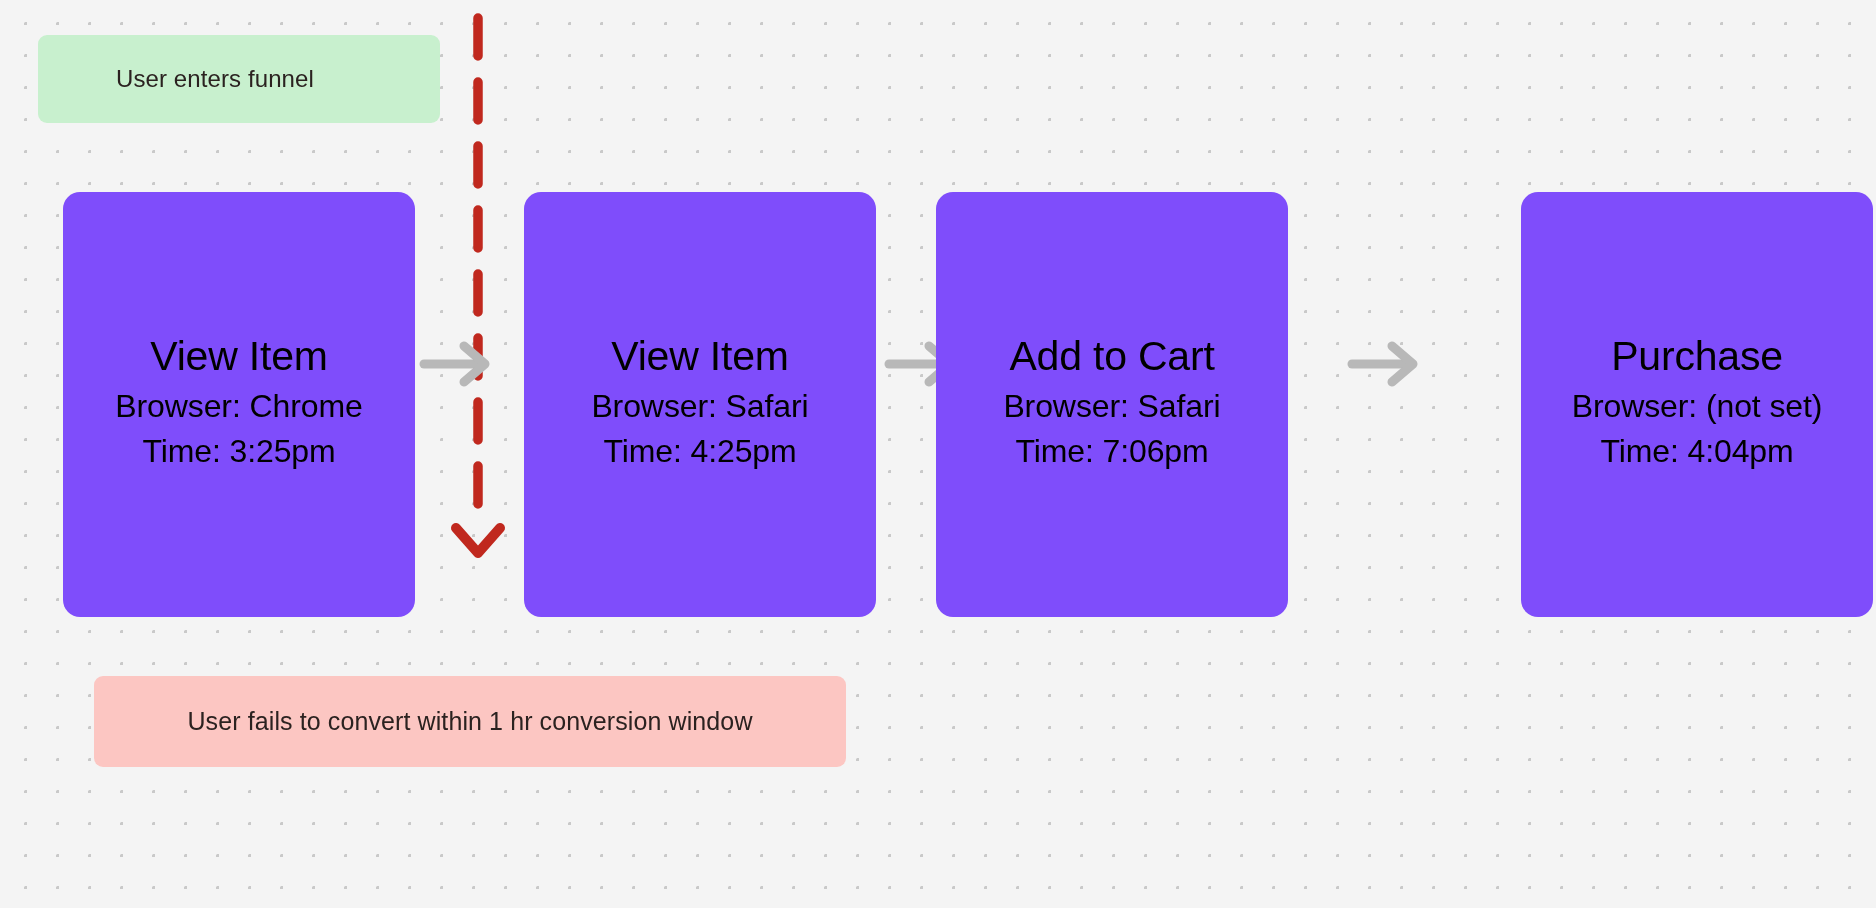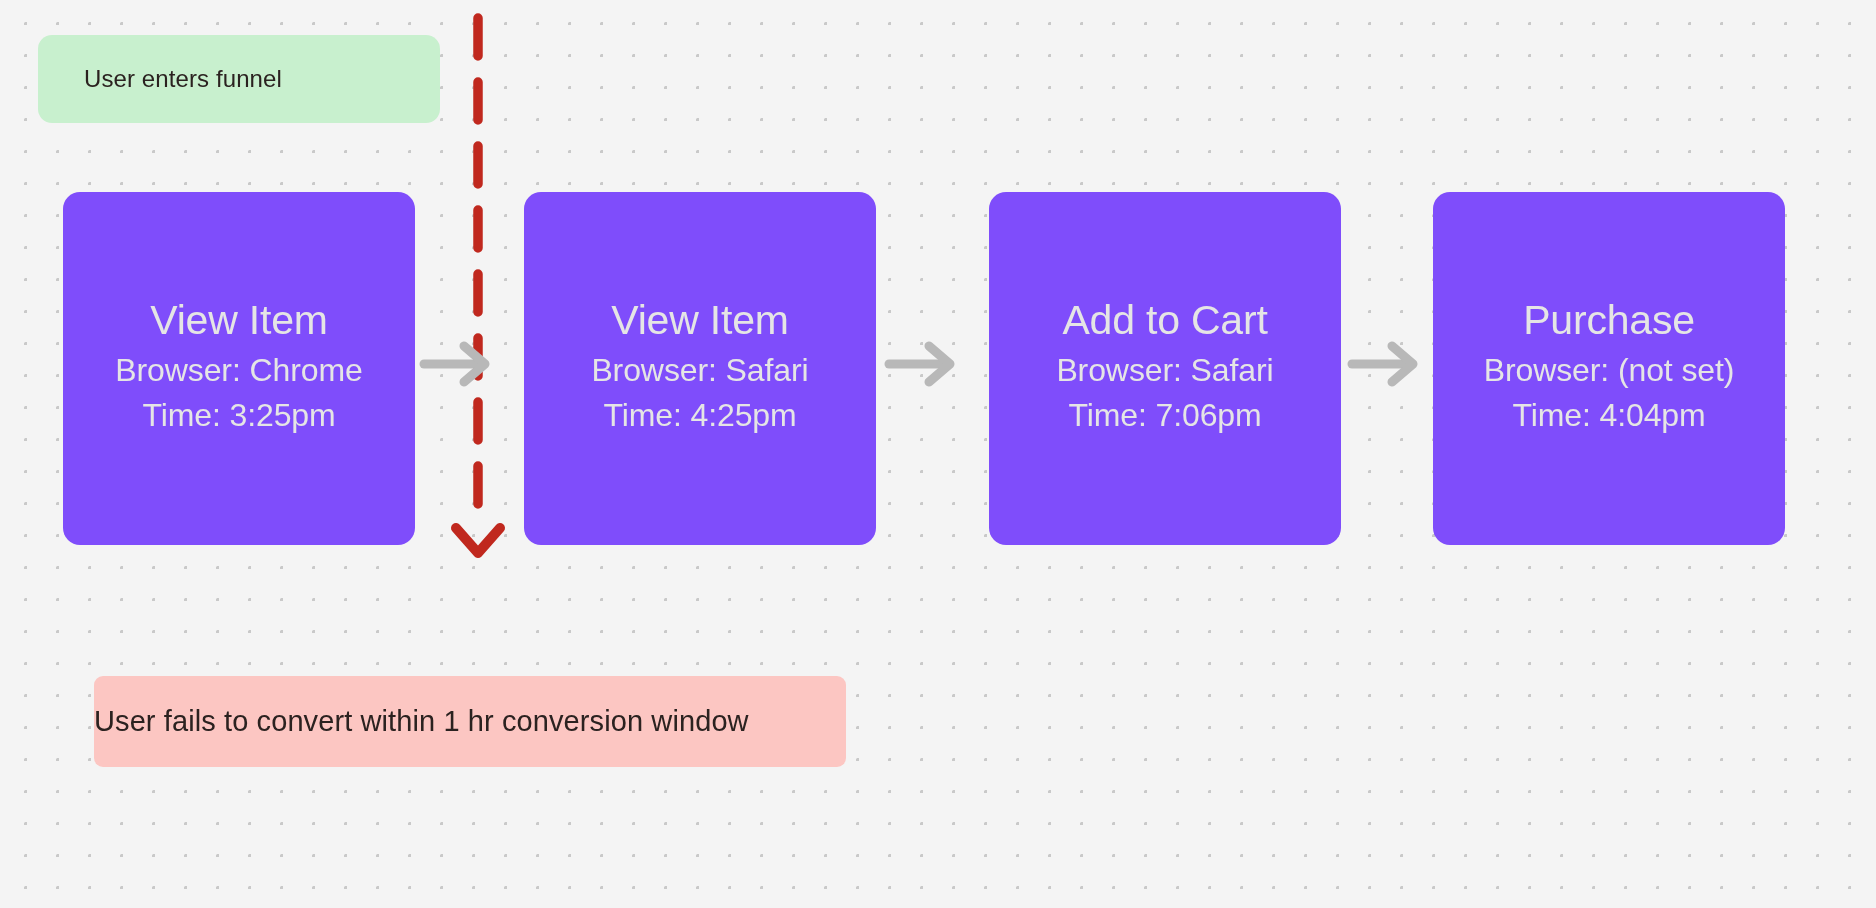--- a/index.html
+++ b/index.html
@@ -36,69 +36,68 @@
     letter-spacing: 0.1px;
   }
 
   #entry-pill {
     left: 38px;
     top: 35px;
     width: 402px;
     height: 88px;
     background: #c8f0ce;
     justify-content: flex-start;
-    padding-left: 46px;
-    border-radius: 14px;
+    padding-left: 78px;
   }
 
   #fail-pill {
     left: 94px;
     top: 676px;
     width: 752px;
     height: 91px;
     background: #fcc6c2;
-    justify-content: flex-start;
-    font-size: 29px;
+    justify-content: center;
+    font-size: 25px;
   }
 
   
   .card {
     position: absolute;
     top: 192px;
     width: 352px;
-    height: 353px;
+    height: 425px;
     background: #7f4dfb;
     border-radius: 17px;
     display: flex;
     flex-direction: column;
     align-items: center;
     justify-content: center;
-    color: #e5e5e5;
+    color: #000000;
     text-align: center;
   }
 
   .card-title {
     font-size: 41px;
     font-weight: 400;
     line-height: 1.12;
     letter-spacing: -0.2px;
     margin-bottom: 4px;
   }
 
   .card-line {
     font-size: 32px;
     font-weight: 400;
     line-height: 1.42;
     letter-spacing: -0.1px;
   }
 
   #card-0 { left: 63px; }
   #card-1 { left: 524px; }
-  #card-2 { left: 989px; }
-  #card-3 { left: 1433px; }
+  #card-2 { left: 936px; }
+  #card-3 { left: 1521px; }
 
   
   .connector {
     position: absolute;
     top: 340px;
     width: 80px;
     height: 48px;
     overflow: visible;
   }
 

